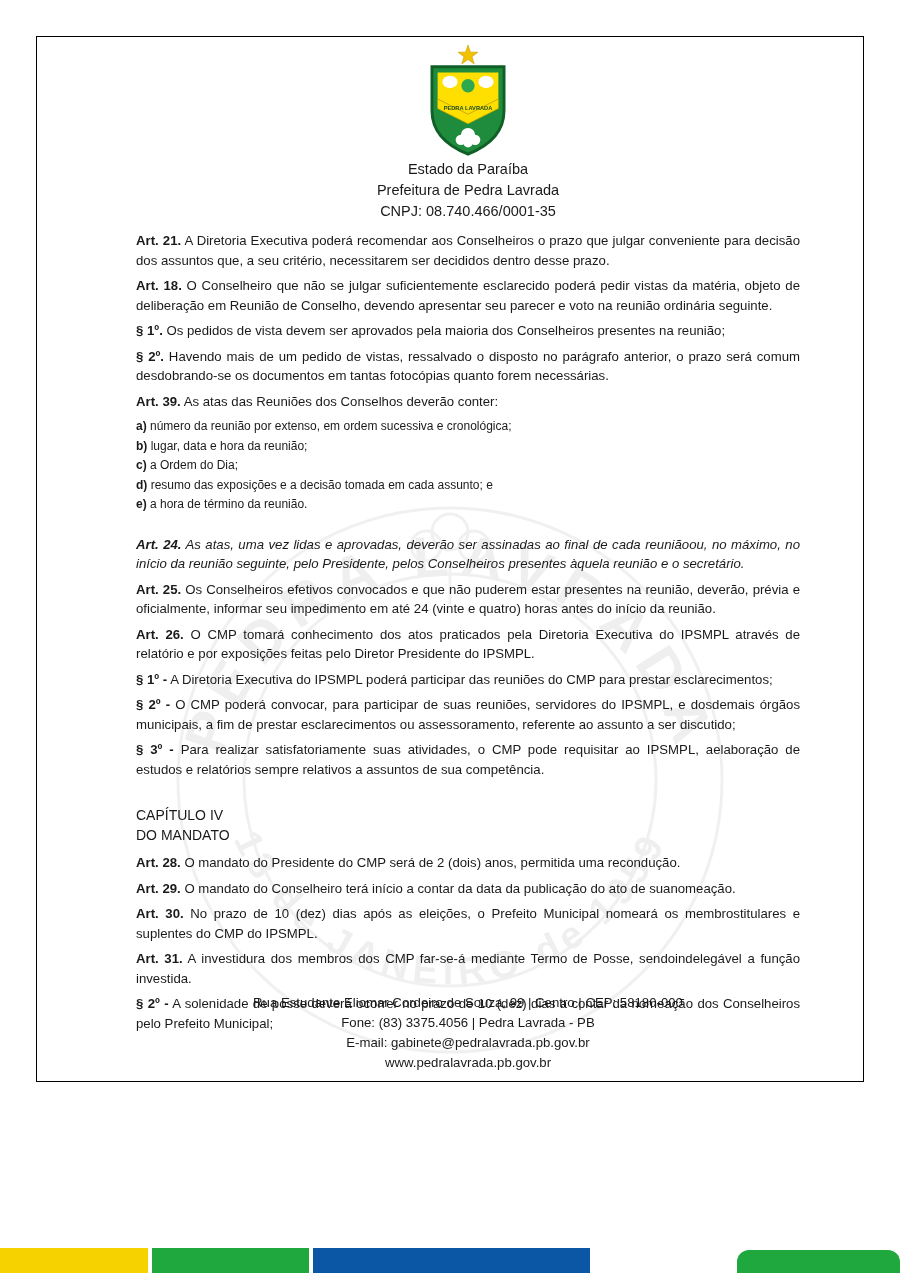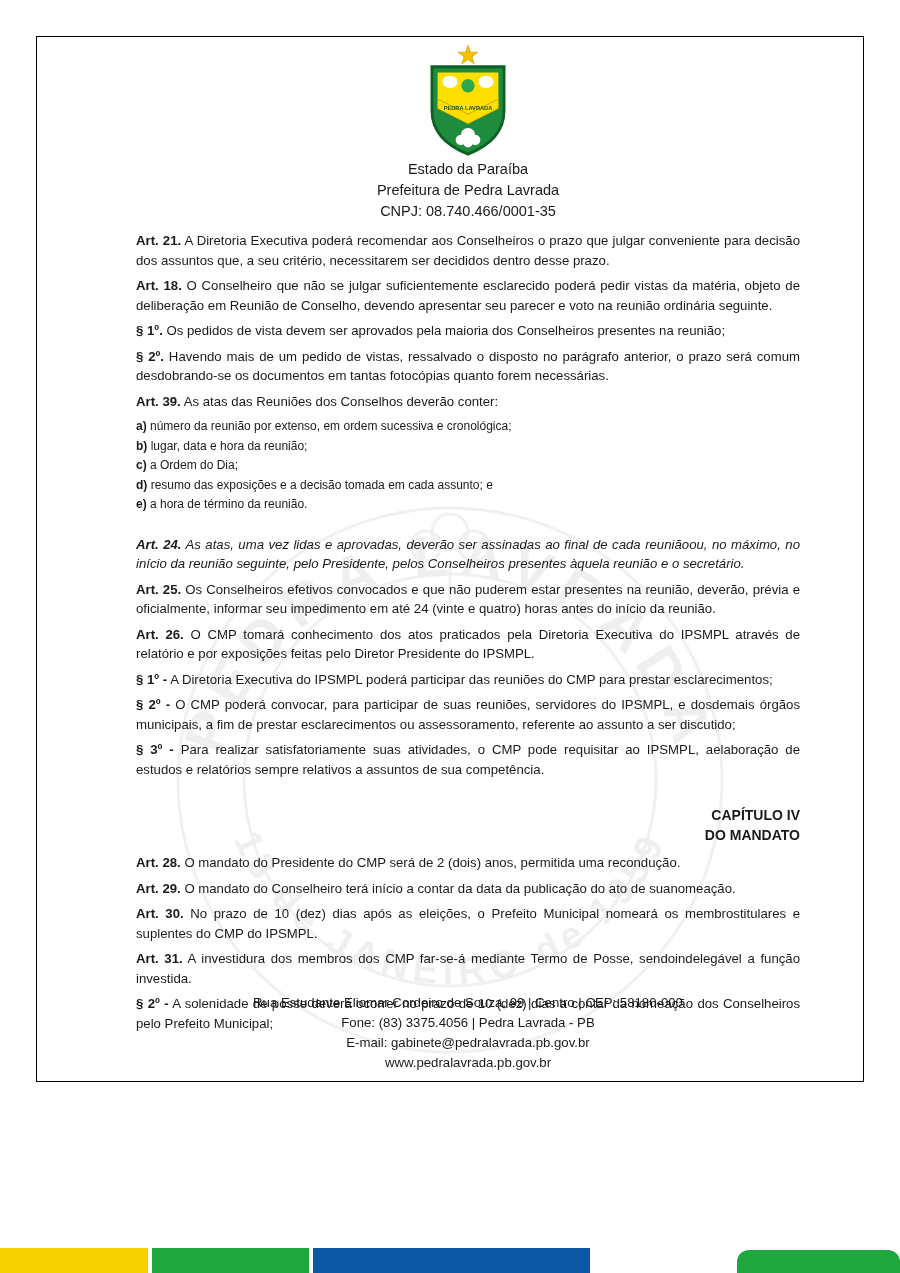--- a/index.html
+++ b/index.html
@@ -31,21 +31,21 @@
   p.para {
     margin: 0 0 6px 0;
     text-align: justify;
     font-size: 13.2px; line-height: 19.5px;
   }
   p.list-line { margin: 0; font-size: 12px; line-height: 19.5px; }
   .lbl { font-weight: bold; }
   .gap-md { margin-top: 20px !important; font-style: italic; }
   .gap-lg { margin-top: 26px !important; }
   .chapter-heading {
-    text-align: right; font-weight: bold;
+    text-align: left; font-weight: normal;
     font-size: 14px; line-height: 20px; margin: 0;
   }
   .chapter-heading + p.para { margin-top: 8px; }
   .doc-footer {
     position: absolute; left: 99px; right: 63px; bottom: 8px;
     text-align: center; font-size: 13.2px; line-height: 20px; margin-top: 16px;
   }
   .bars { position: absolute; left: 0; bottom: 0; width: 900px; height: 25px; z-index: 2; }
   .bar { position: absolute; top: 0; height: 25px; }
   .bar-pill { top: 2px; height: 23px; border-radius: 12px 12px 0 0; }

